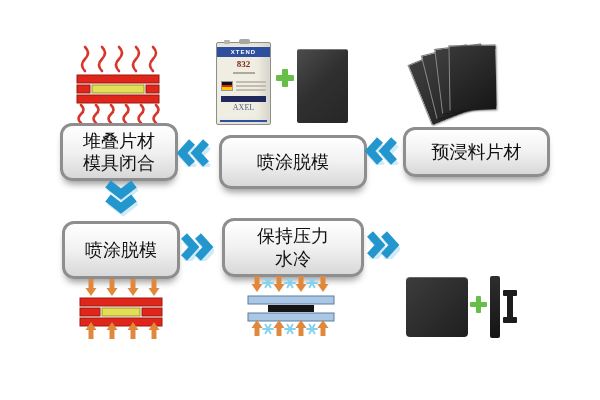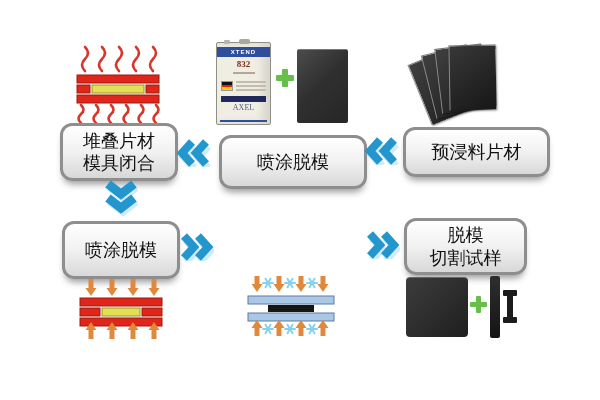--- a/index.html
+++ b/index.html
@@ -179,23 +179,23 @@
       <polyline class="chev-echo9" points="4,5 17,15 30,5"></polyline>
       <polyline class="chev-echo9" points="4,19 17,29 30,19"></polyline>
     </g>
     <polyline class="chev-main9" points="4,5 17,15 30,5"></polyline>
     <polyline class="chev-main9" points="4,19 17,29 30,19"></polyline>
   </svg>
 
   <div class="pbox" style="left:62px;top:221px;width:112px;height:52px">
     <span class="line">喷涂脱模</span>
   </div>
-  <div class="pbox" style="left:404px;top:218px;width:117px;height:51px">
-    <span class="line">脱模</span>
-    <span class="line">切割试样</span>
+  <div class="pbox" style="left:222px;top:218px;width:136px;height:53px">
+    <span class="line">保持压力</span>
+    <span class="line">水冷</span>
   </div>
 
   <svg class="chev" style="left:176px;top:233px" width="38" height="28" viewBox="0 0 38 28">
     <g transform="translate(2,4)" opacity="0.5">
       <polyline class="chev-echo" points="8,3 18,14 8,25"></polyline>
       <polyline class="chev-echo" points="22,3 32,14 22,25"></polyline>
     </g>
     <polyline class="chev-main" points="8,3 18,14 8,25"></polyline>
     <polyline class="chev-main" points="22,3 32,14 22,25"></polyline>
   </svg>

